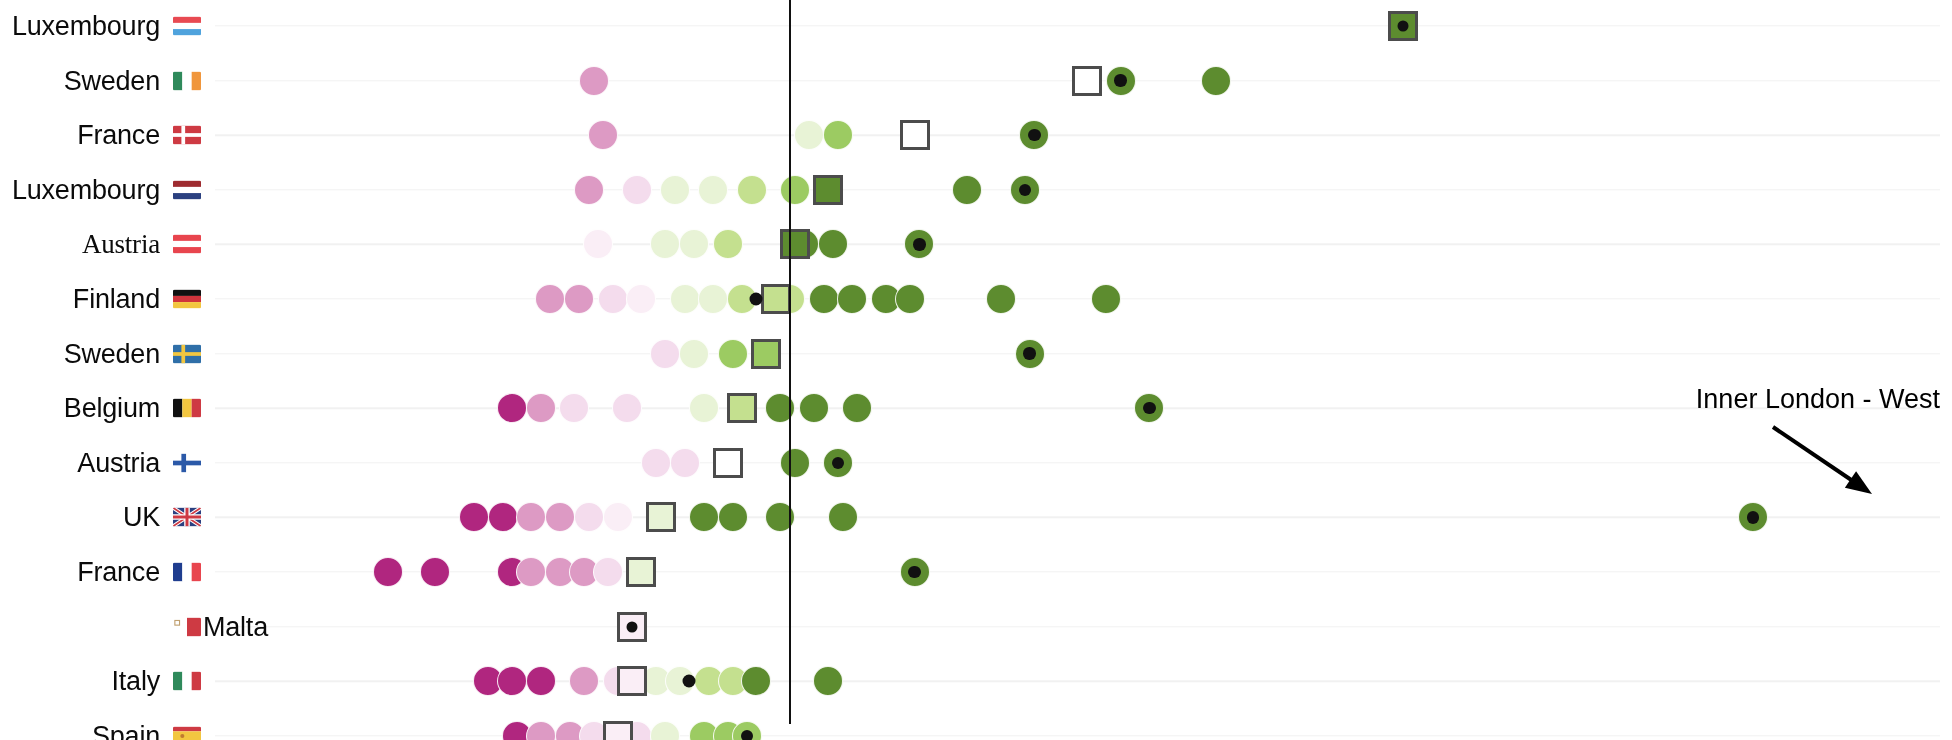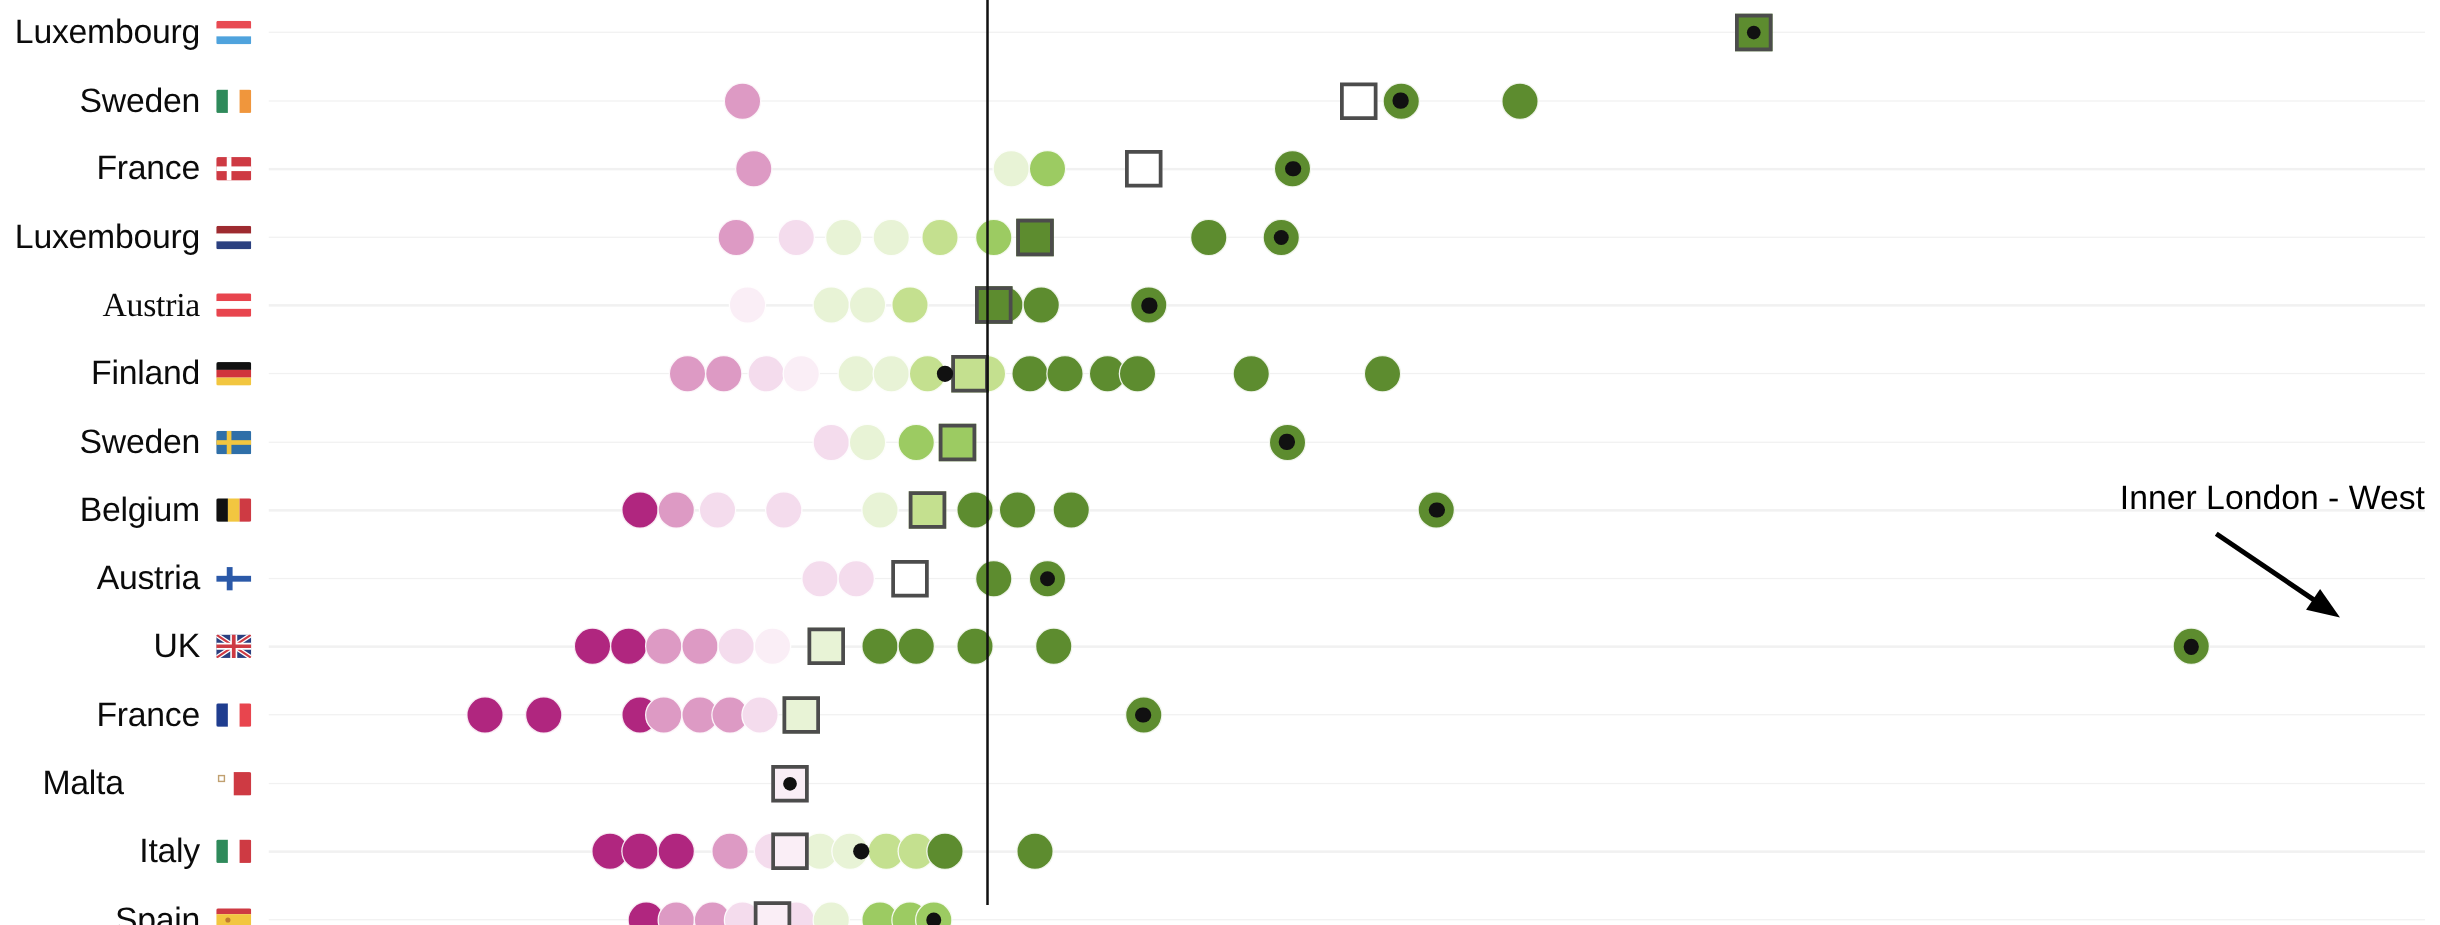--- a/index.html
+++ b/index.html
@@ -336,21 +336,21 @@
       <div class="pt" style="width: 30px; height: 30px; left: 560px; top: 0px; background: rgb(221, 154, 196);"></div>
       <div class="pt" style="width: 30px; height: 30px; left: 583.958px; top: 0px; background: rgb(221, 154, 196);"></div>
       <div class="pt" style="width: 30px; height: 30px; left: 607.917px; top: 0px; background: rgb(244, 220, 237);"></div>
       <div class="sq" style="width: 30px; height: 30px; left: 641.458px; top: 0px; background: rgb(232, 243, 214); border-color: rgb(76, 76, 76);"></div>
       <div class="cap" style="width: 30px; height: 30px; left: 914.583px; top: 0px; background: rgb(93, 140, 47); border: 1.6px solid rgba(255, 255, 255, 0.9);">
         <div class="cap-dot" style="background: rgb(17, 17, 17);"></div>
       </div>
     </div>
     <div class="row" style="top: 626.6px;">
       <div class="grid-line" style="left: 215px; width: 1725px; top: 0px; background: rgb(241, 241, 241);"></div>
-      <div class="row-label" style="right: 1853px; top: 0px;">Malta</div>
+      <div class="row-label" style="right: 1684px; top: 0px;">Malta</div>
       <span class="flag" style="left: 173px; top: 0px;">
         <svg viewBox="0 0 30 20">
           <rect width="15" height="20" fill="#fff"></rect>
           <rect x="15" width="15" height="20" fill="#ce3a43"></rect>
           <rect x="2" y="3" width="5" height="5" fill="none" stroke="#c0a070" stroke-width="1.2"></rect>
         </svg>
       </span>
       <div class="sq" style="width: 30px; height: 30px; left: 631.875px; top: 0px; background: rgb(250, 238, 246); border-color: rgb(76, 76, 76);"></div>
       <div class="dot-only" style="width: 11px; height: 11px; left: 631.875px; top: 0px; background: rgb(17, 17, 17);"></div>
     </div>

